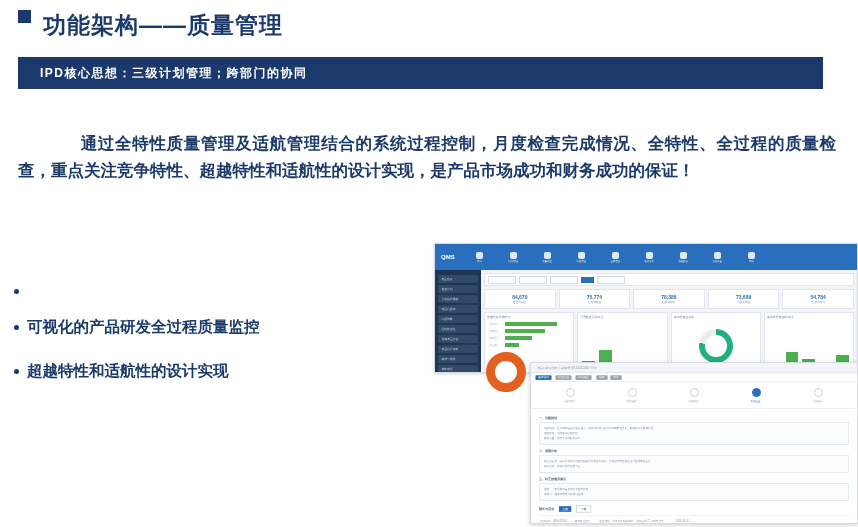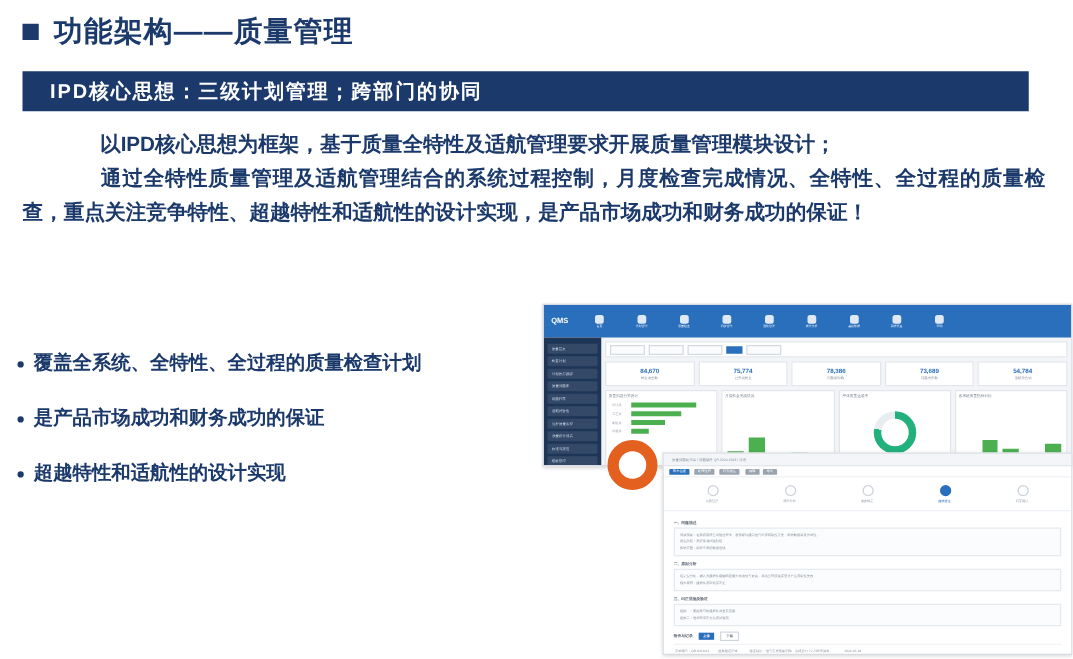--- a/index.html
+++ b/index.html
@@ -14,21 +14,20 @@
     overflow: hidden;
     position: relative;
   }
 
   
   .title-row {
     position: absolute;
     left: 18px;
     top: 10px;
     display: flex;
-    align-items: center;
     gap: 12px;
   }
   .title-marker {
     width: 13px;
     height: 13px;
     background: #1b3a6b;
     display: inline-block;
   }
   .title-text {
     font-size: 23px;
@@ -44,21 +43,21 @@
     left: 18px;
     top: 57px;
     width: 805px;
     height: 32px;
     background: #1b3a6b;
     display: flex;
     align-items: center;
   }
   .banner-text {
     color: #ffffff;
-    font-size: 16px;
+    font-size: 12px;
     font-weight: bold;
     letter-spacing: 1.5px;
     margin-left: 22px;
     white-space: nowrap;
   }
 
   
   .para {
     position: absolute;
     left: 18px;
@@ -385,32 +384,31 @@
 <div class="title-row">
   <span class="title-marker"></span>
   <span class="title-text">功能架构——质量管理</span>
 </div>
 
 <div class="banner">
   <span class="banner-text">IPD核心思想：三级计划管理；跨部门的协同</span>
 </div>
 
 <div class="para">
-  <span class="indent"></span><span>以IPD核心思想为框架，基于质量全特性及适航管理要求开展质量管理模块设计；</span><br>
+  <span class="indent"></span><br>
   <span class="indent"></span><span>通过全特性质量管理及适航管理结合的系统过程控制，月度检查完成情况、全特性、全过程的质量检查，重点关注竞争特性、超越特性和适航性的设计实现，是产品市场成功和财务成功的保证！</span>
 </div>
 
 <div class="bullets">
   <div class="bullet">
     <span class="bullet-dot"></span>
-    <span class="bullet-text">覆盖全系统、全特性、全过程的质量检查计划</span>
   </div>
   <div class="bullet">
     <span class="bullet-dot"></span>
-    <span class="bullet-text">是产品市场成功和财务成功的保证</span>
+    <span class="bullet-text">可视化的产品研发全过程质量监控</span>
   </div>
   <div class="bullet">
     <span class="bullet-dot"></span>
     <span class="bullet-text">超越特性和适航性的设计实现</span>
   </div>
 </div>
 
 <div class="shot-back">
   <div class="topbar">
     <span class="tb-logo">QMS</span>

